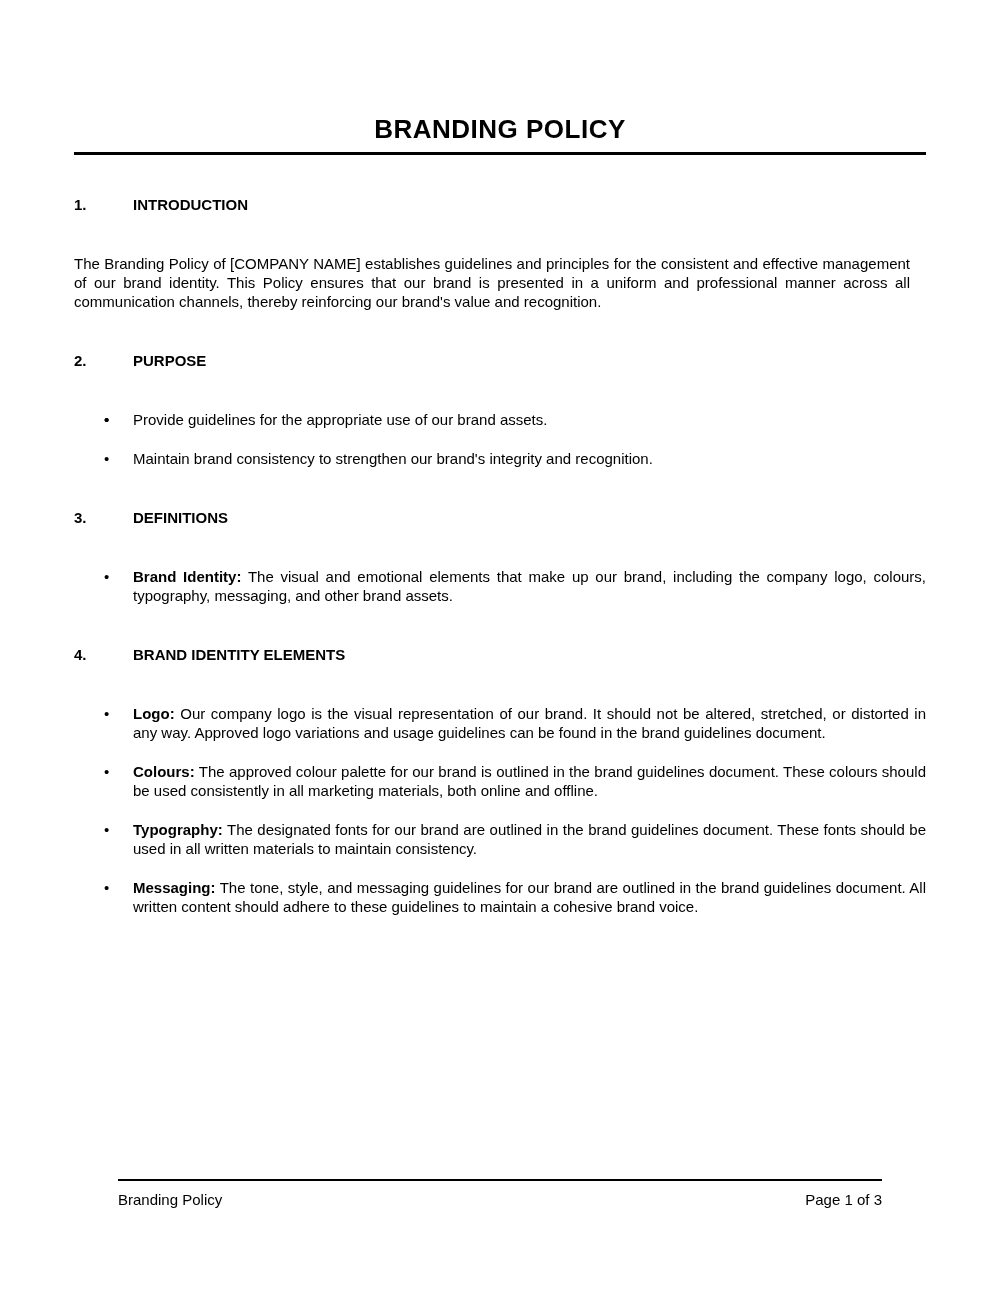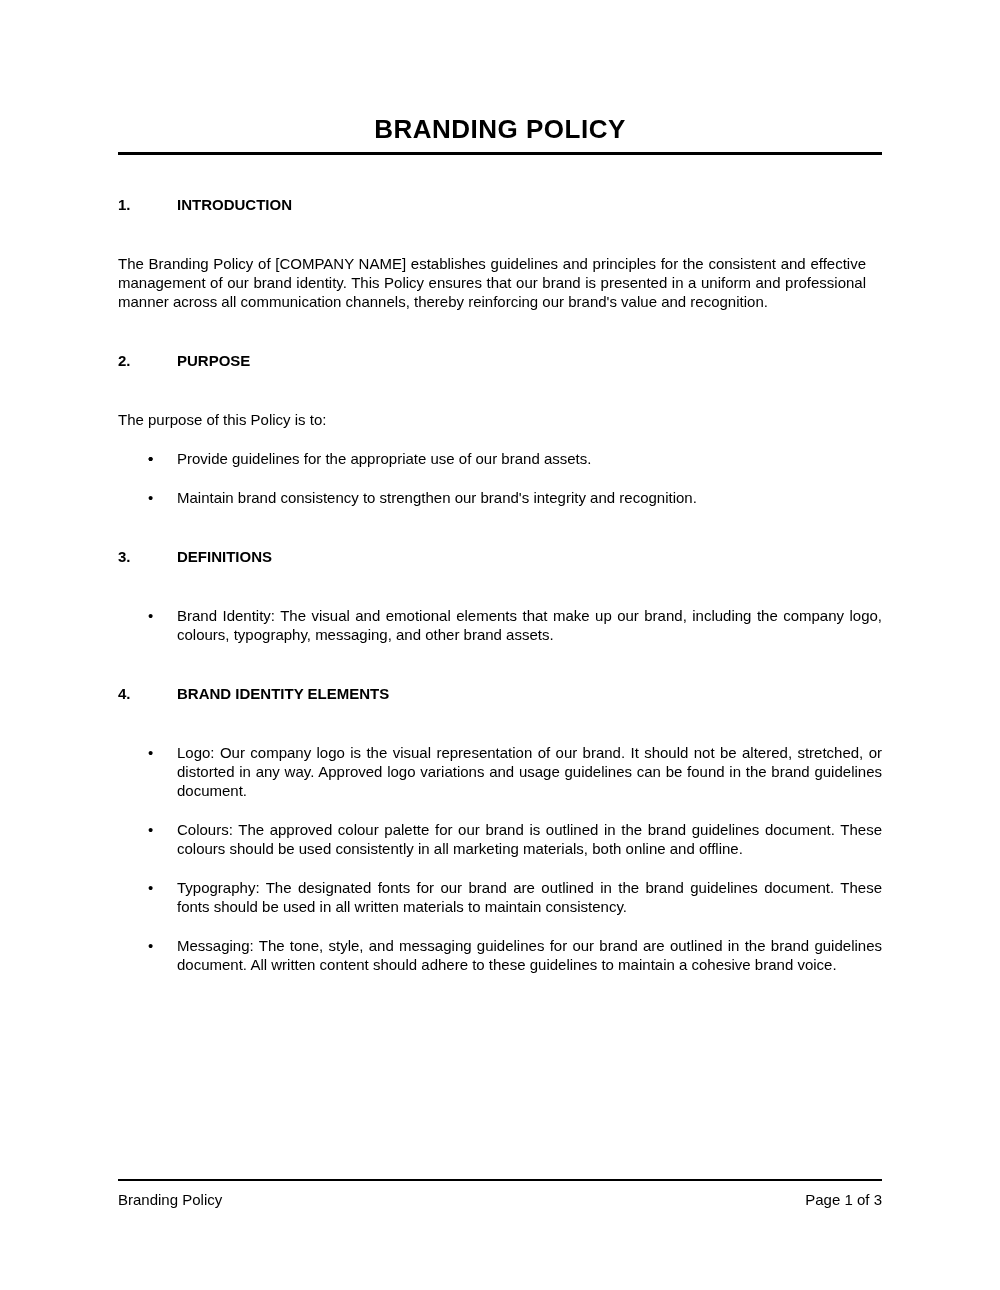--- a/index.html
+++ b/index.html
@@ -7,21 +7,21 @@
     padding: 0;
     background: #ffffff;
   }
   .page {
     position: relative;
     width: 1000px;
     height: 1290px;
     margin: 0 auto;
     background: #ffffff;
     box-sizing: border-box;
-    padding: 0 118px;
+    padding: 0 74px;
     font-family: "Liberation Sans", "DejaVu Sans", sans-serif;
     font-size: 15px;
     line-height: 19px;
     color: #000000;
     overflow: hidden;
   }
   .doc-title {
     margin: 114px 0 0 0;
     text-align: center;
     font-size: 26px;
@@ -51,21 +51,21 @@
     padding-left: 59px;
     margin: 0 0 20px 0;
     text-align: justify;
   }
   .bullet-marker {
     position: absolute;
     left: 30px;
     top: 0;
   }
   .bullet-lead {
-    font-weight: normal;
+    font-weight: bold;
   }
   .page-footer {
     position: absolute;
     left: 118px;
     right: 118px;
     top: 1179px;
     border-top: 2px solid #000000;
     padding-top: 9px;
     display: flex;
     justify-content: space-between;
@@ -84,21 +84,20 @@
           <span class="section-number">1.</span>
           <span>INTRODUCTION</span>
         </div>
         <p class="doc-par">The Branding Policy of [COMPANY NAME] establishes guidelines and principles for the consistent and effective management of our brand identity. This Policy ensures that our brand is presented in a uniform and professional manner across all communication channels, thereby reinforcing our brand's value and recognition.</p>
       </section>
       <section>
         <div class="section-heading">
           <span class="section-number">2.</span>
           <span>PURPOSE</span>
         </div>
-        <p class="doc-par">The purpose of this Policy is to:</p>
         <div class="bullet"><span class="bullet-marker">•</span></div>
         <div class="bullet"><span class="bullet-marker">•</span><span>Provide guidelines for the appropriate use of our brand assets.</span></div>
         <div class="bullet"><span class="bullet-marker">•</span><span>Maintain brand consistency to strengthen our brand's integrity and recognition.</span></div>
       </section>
       <section>
         <div class="section-heading">
           <span class="section-number">3.</span>
           <span>DEFINITIONS</span>
         </div>
         <div class="bullet"><span class="bullet-marker">•</span><span class="bullet-lead">Brand Identity:</span> <span>The visual and emotional elements that make up our brand, including the company logo, colours, typography, messaging, and other brand assets.</span></div>

